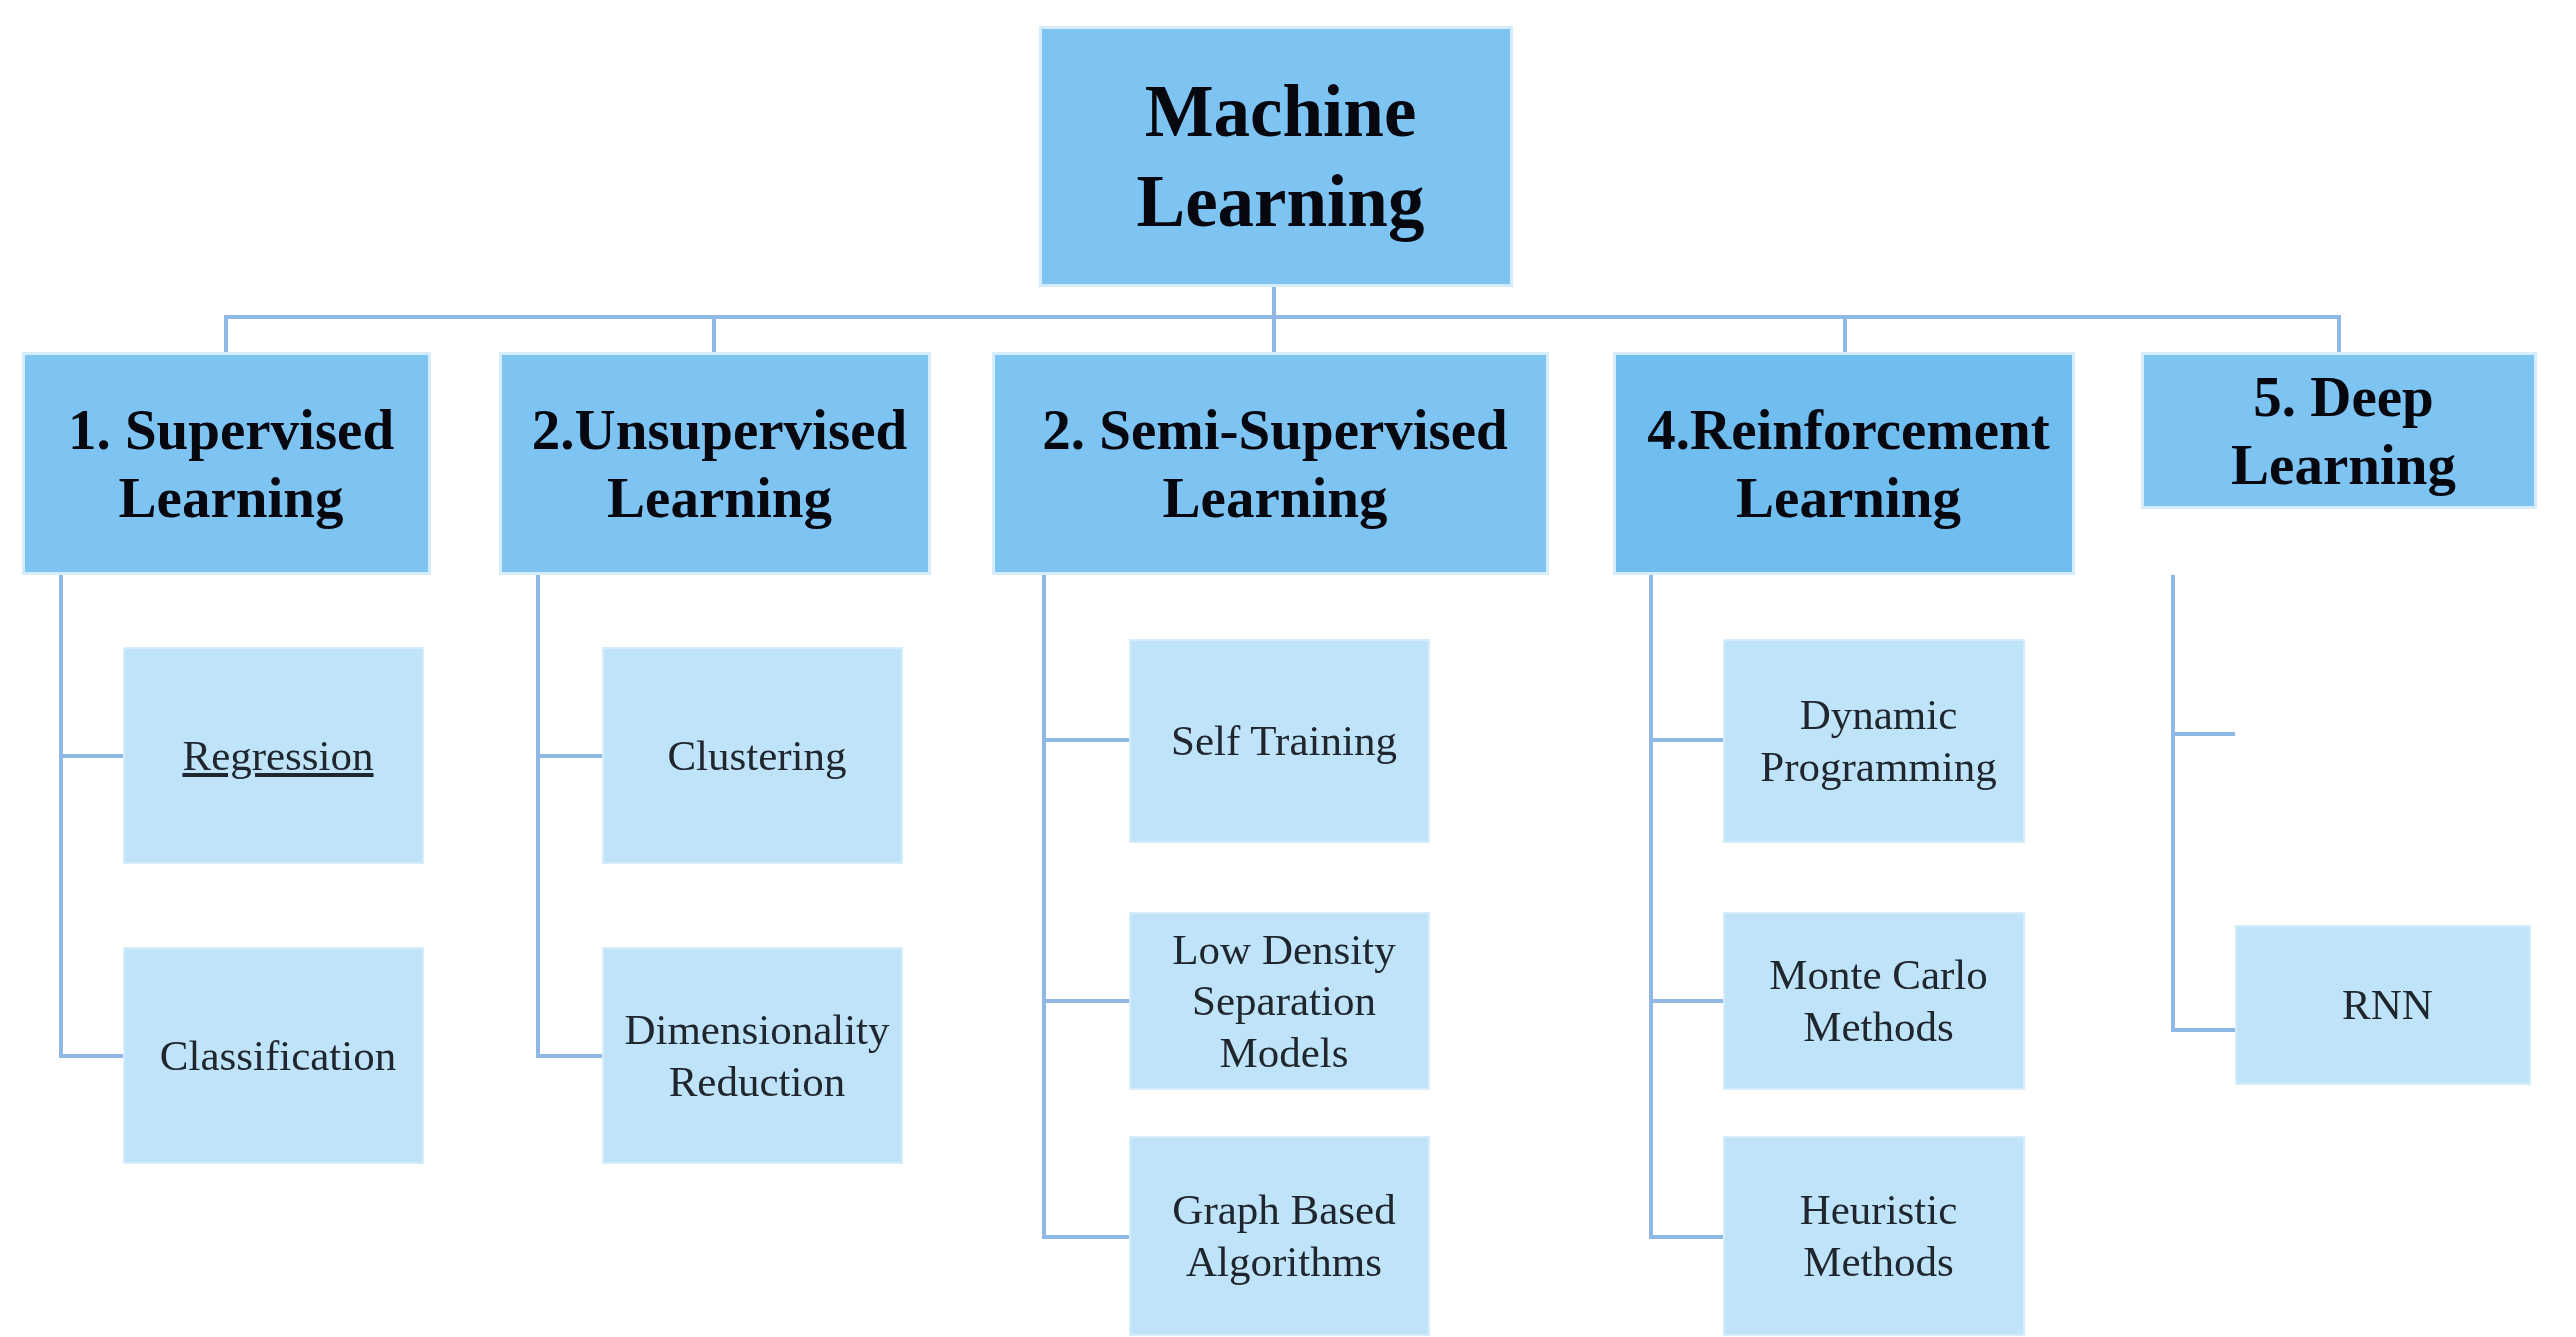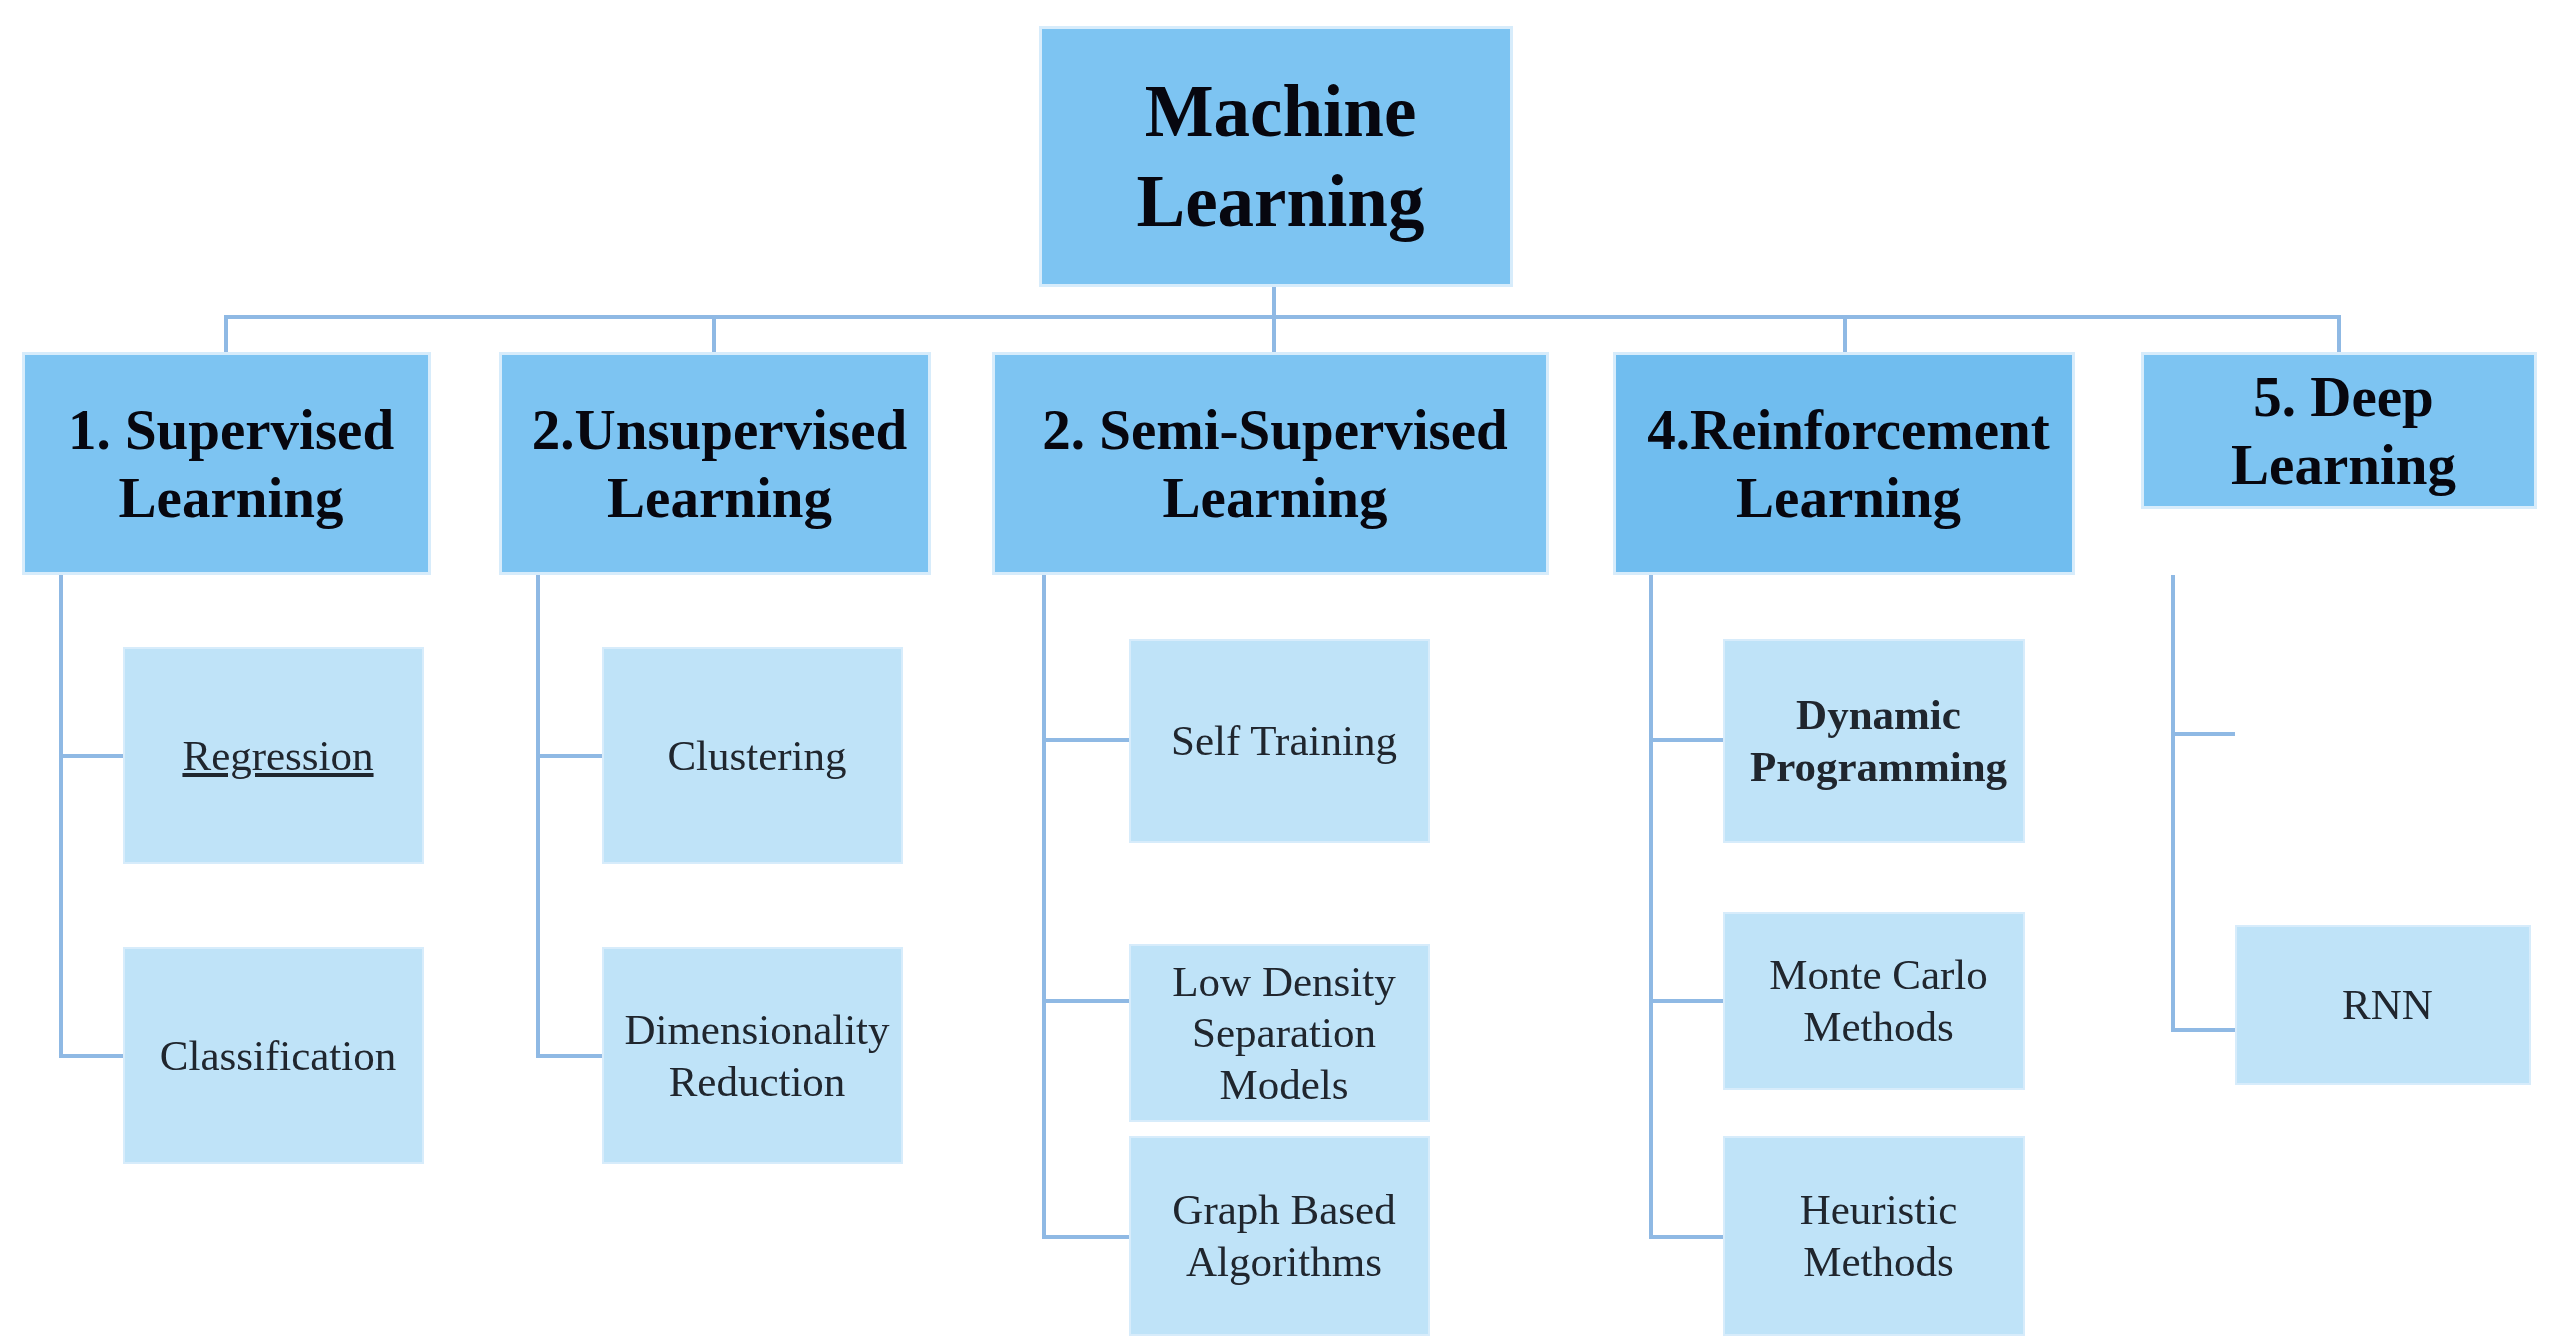--- a/index.html
+++ b/index.html
@@ -120,31 +120,31 @@
     <span class="lbl">Clustering</span>
   </div>
   <div class="cnode" style="left:602px;top:947px;width:301px;height:217px;">
     <span class="lbl">Dimensionality
 Reduction</span>
   </div>
 
   <div class="cnode" style="left:1129px;top:639px;width:301px;height:204px;">
     <span class="lbl">Self Training</span>
   </div>
-  <div class="cnode" style="left:1129px;top:912px;width:301px;height:178px;margin-top:32px;">
+  <div class="cnode" style="left:1129px;top:912px;width:301px;height:178px;">
     <span class="lbl">Low Density
 Separation
 Models</span>
   </div>
   <div class="cnode" style="left:1129px;top:1136px;width:301px;height:200px;">
     <span class="lbl">Graph Based
 Algorithms</span>
   </div>
 
-  <div class="cnode" style="left:1723px;top:639px;width:302px;height:204px;font-weight:bold;">
+  <div class="cnode" style="left:1723px;top:639px;width:302px;height:204px;">
     <span class="lbl">Dynamic
 Programming</span>
   </div>
   <div class="cnode" style="left:1723px;top:912px;width:302px;height:178px;">
     <span class="lbl">Monte Carlo
 Methods</span>
   </div>
   <div class="cnode" style="left:1723px;top:1136px;width:302px;height:200px;">
     <span class="lbl">Heuristic
 Methods</span>

